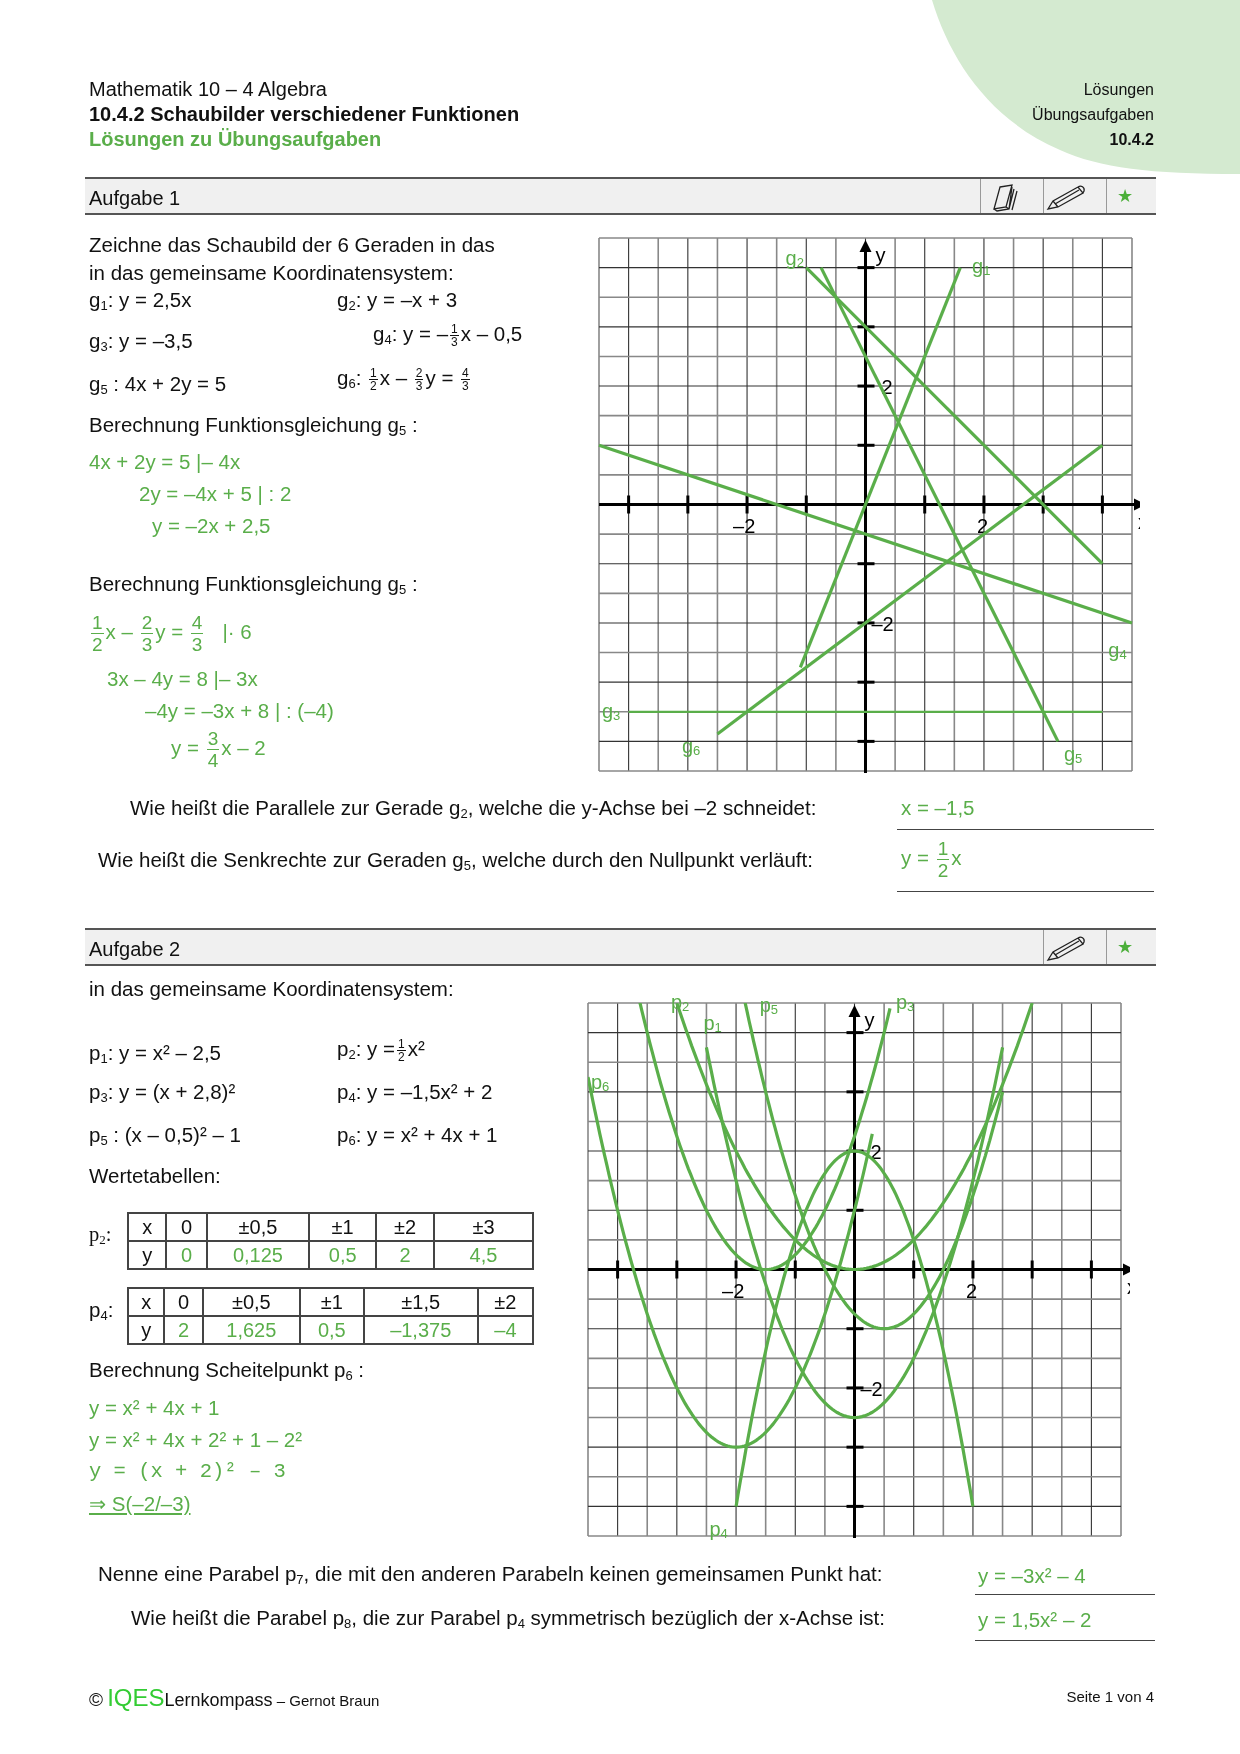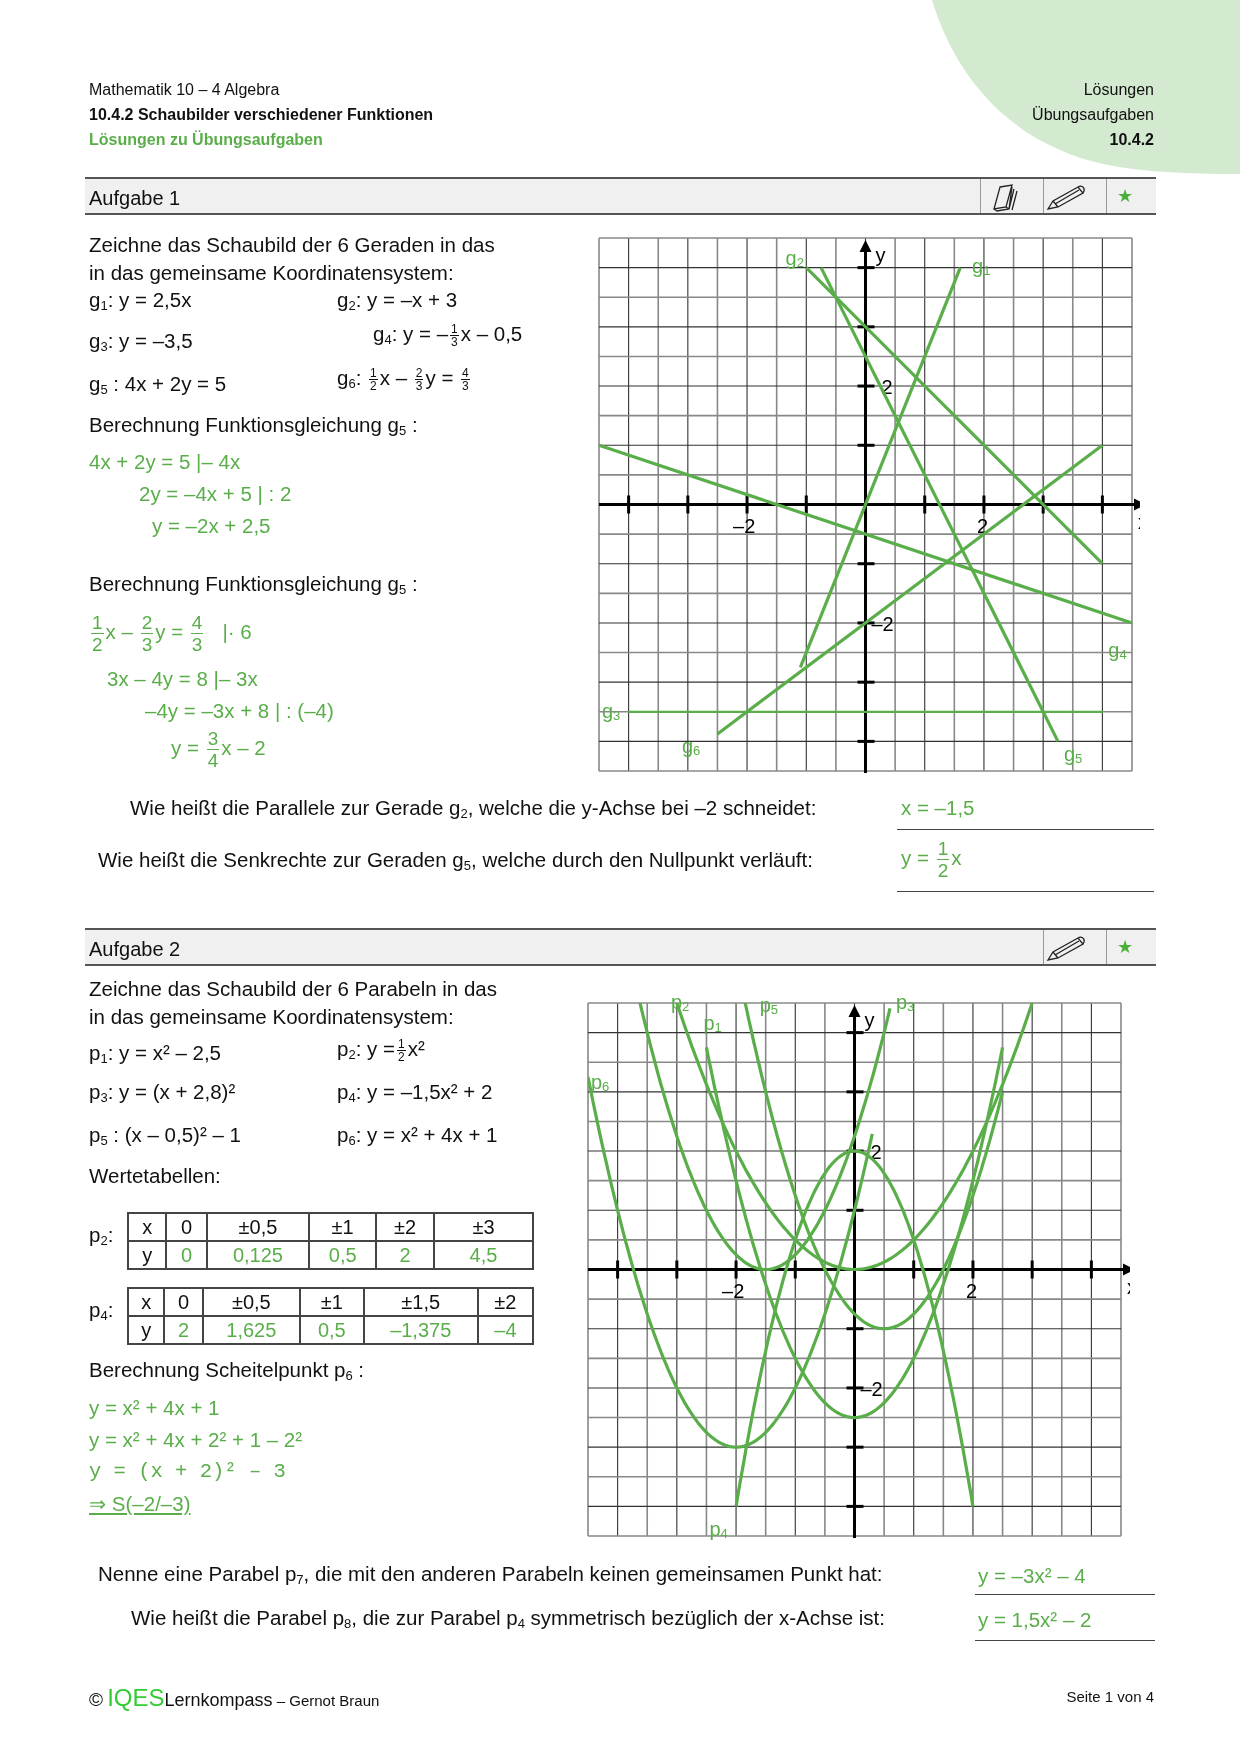--- a/index.html
+++ b/index.html
@@ -1,21 +1,21 @@
 <!DOCTYPE html>
 <html><head>
 <meta charset="utf-8">
 <style>
   html, body { margin:0; padding:0; }
   body { width:1240px; height:1754px; position:relative; background:#fff; overflow:hidden;
          font-family:"Liberation Sans", sans-serif; color:#111; }
   .abs { position:absolute; }
   .green { color:#5aae4a; }
   #blob { position:absolute; left:0; top:0; }
-  .hdr-l { left:89px; top:77px; font-size:16px; line-height:25px; }
+  .hdr-l { left:89px; top:77px; font-size:20px; line-height:25px; }
   .hdr-l .b { font-weight:bold; }
   .hdr-r { right:86px; top:77px; font-size:16px; line-height:25px; text-align:right; }
   .hdr-r .b { font-weight:bold; }
   .taskbar { left:85px; width:1071px; height:38px; background:#f0f0f0;
              border-top:2px solid #555; border-bottom:2px solid #555; box-sizing:border-box; }
   .taskbar .t { position:absolute; left:4px; top:8px; font-size:20px; }
   .taskbar .sep { position:absolute; top:0; bottom:0; width:1px; background:#999; }
   .taskbar .icn { position:absolute; top:4px; }
   .taskbar .star { position:absolute; top:6px; font-size:18px; color:#4caf3a; }
   .txt { font-size:20.5px; line-height:28px; }
@@ -183,34 +183,33 @@
   <span class="sep" style="left:1021px"></span>
   <span class="icn" style="left:960px">
     <svg width="45" height="30" viewBox="0 0 45 30">
         <path d="M3,26 L8,18 L33,4 L38,10 L13,24 Z M8,18 L13,24 M33,4 C36,2 40,4 39,8 L38,10 M10,21 L34,7" fill="none" stroke="#222" stroke-width="1.3"></path>
       </svg>
   </span>
   <span class="star" style="left:1032px">★</span>
 </div>
 
 <div class="abs txt" style="left:89px; top:975px;">
-  <div>Zeichne das Schaubild der 6 Parabeln in das</div>
   <div>in das gemeinsame Koordinatensystem:</div>
 </div>
 
 <div class="eq" style="left:89px; top:1041px;"><span>p</span><sub>1</sub><span>: y = x² – 2,5</span></div>
 <div class="eq" style="left:337px; top:1037px;"><span>p</span><sub>2</sub><span>: y =</span><span class="frac"><span class="n">1</span><span class="d">2</span></span><span>x²</span></div>
 <div class="eq" style="left:89px; top:1080px;"><span>p</span><sub>3</sub><span>: y = (x + 2,8)²</span></div>
 <div class="eq" style="left:337px; top:1080px;"><span>p</span><sub>4</sub><span>: y = –1,5x² + 2</span></div>
 <div class="eq" style="left:89px; top:1123px;"><span>p</span><sub>5</sub><span> : (x – 0,5)² – 1</span></div>
 <div class="eq" style="left:337px; top:1123px;text-align:center;"><span>p</span><sub>6</sub><span>: y = x² + 4x + 1</span></div>
 
 <div class="eq" style="left:89px; top:1164px;">Wertetabellen:</div>
 
-<div class="eq" style="left:89px; top:1223px;"><span>p</span><sub>2</sub>:</div>
+<div class="eq" style="left:89px; top:1223px;font-family:Liberation Serif, serif;"><span>p</span><sub>2</sub>:</div>
 <table class="vt" style="left:127px; top:1212px; width:407px;">
   <tbody>
       <tr>
     <td>x</td>
     <td>0</td>
     <td>±0,5</td>
     <td>±1</td>
     <td>±2</td>
     <td style="width:85px">±3</td>
   </tr>

